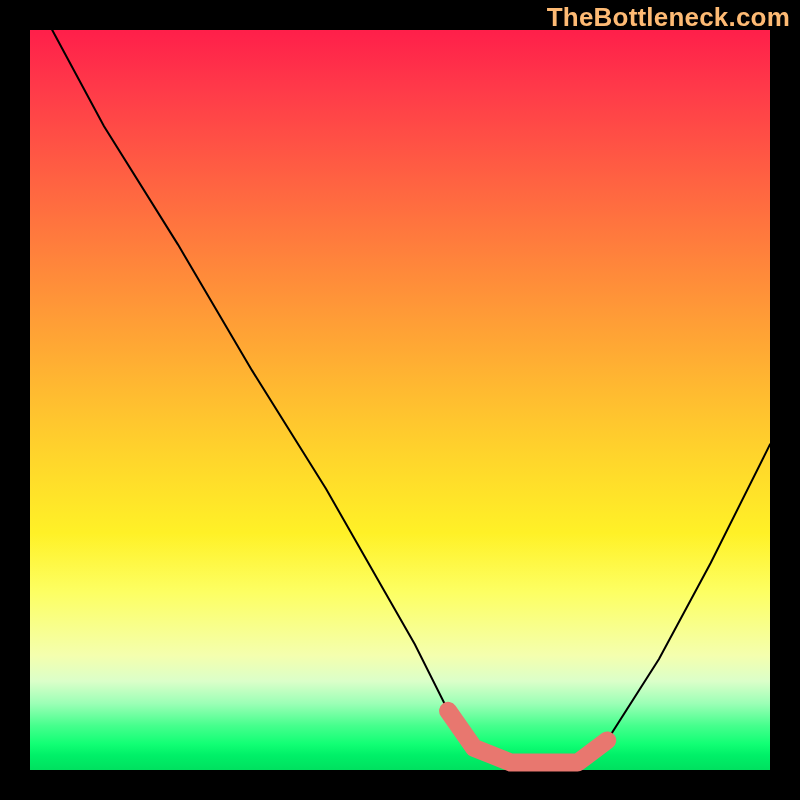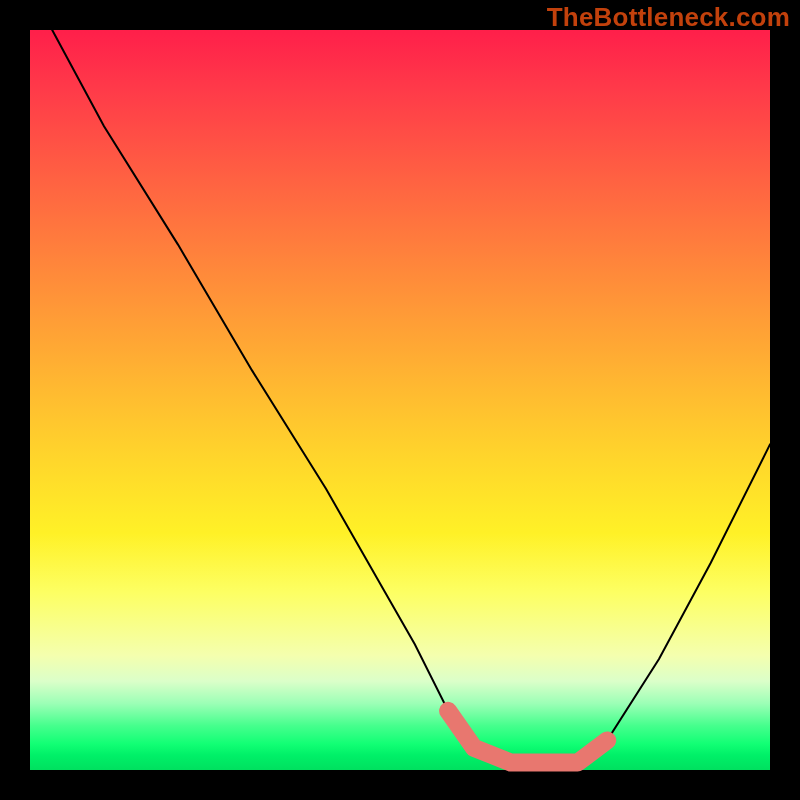--- a/index.html
+++ b/index.html
@@ -10,21 +10,21 @@
     height: 800px;
     background: #000;
   }
   .watermark {
     position: absolute;
     top: 2px;
     right: 10px;
     font-family: Arial, Helvetica, sans-serif;
     font-size: 26px;
     font-weight: 600;
-    color: #c2410c;
+    color: #fdba74;
     letter-spacing: 0.2px;
   }
   .plot {
     position: absolute;
     left: 30px;
     top: 30px;
     width: 740px;
     height: 740px;
   }
   .gradient {

